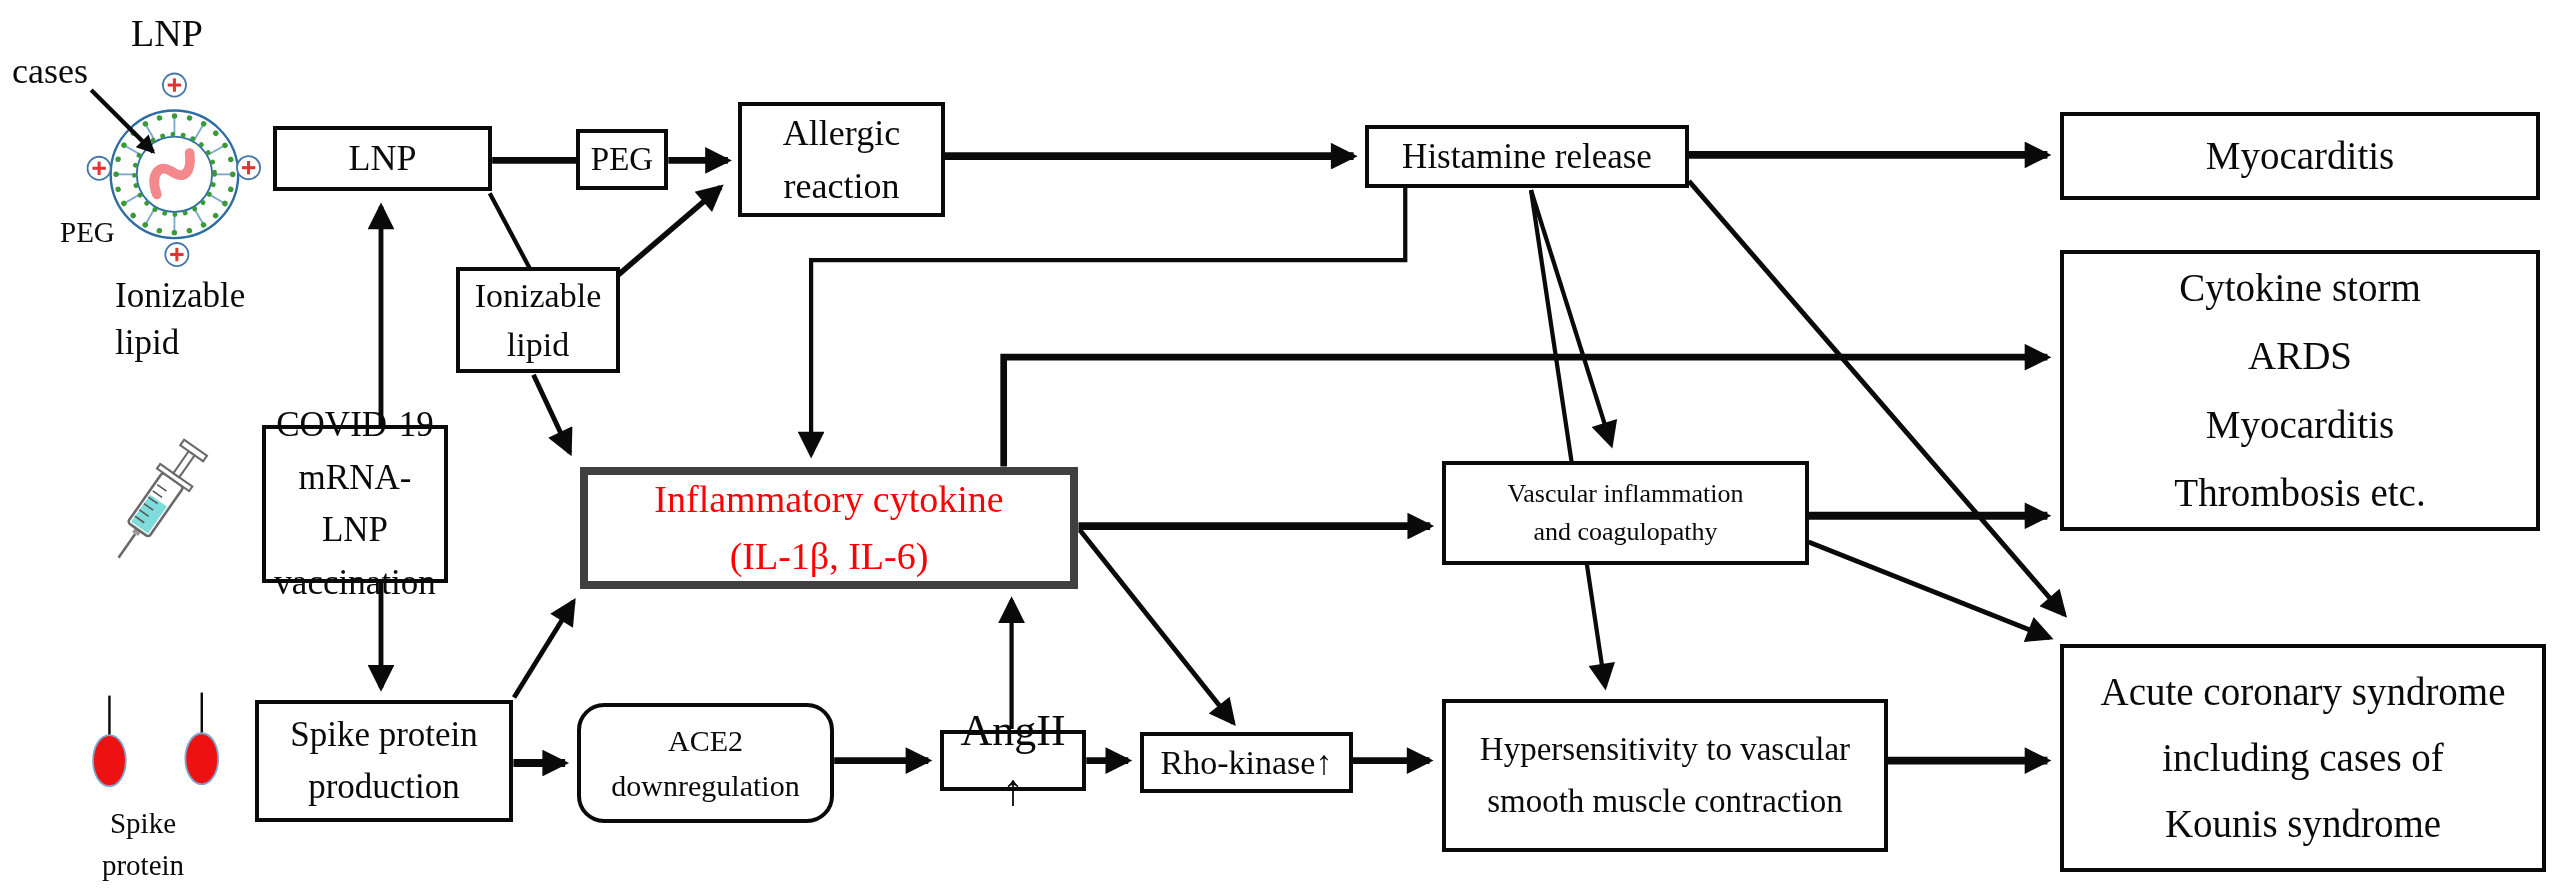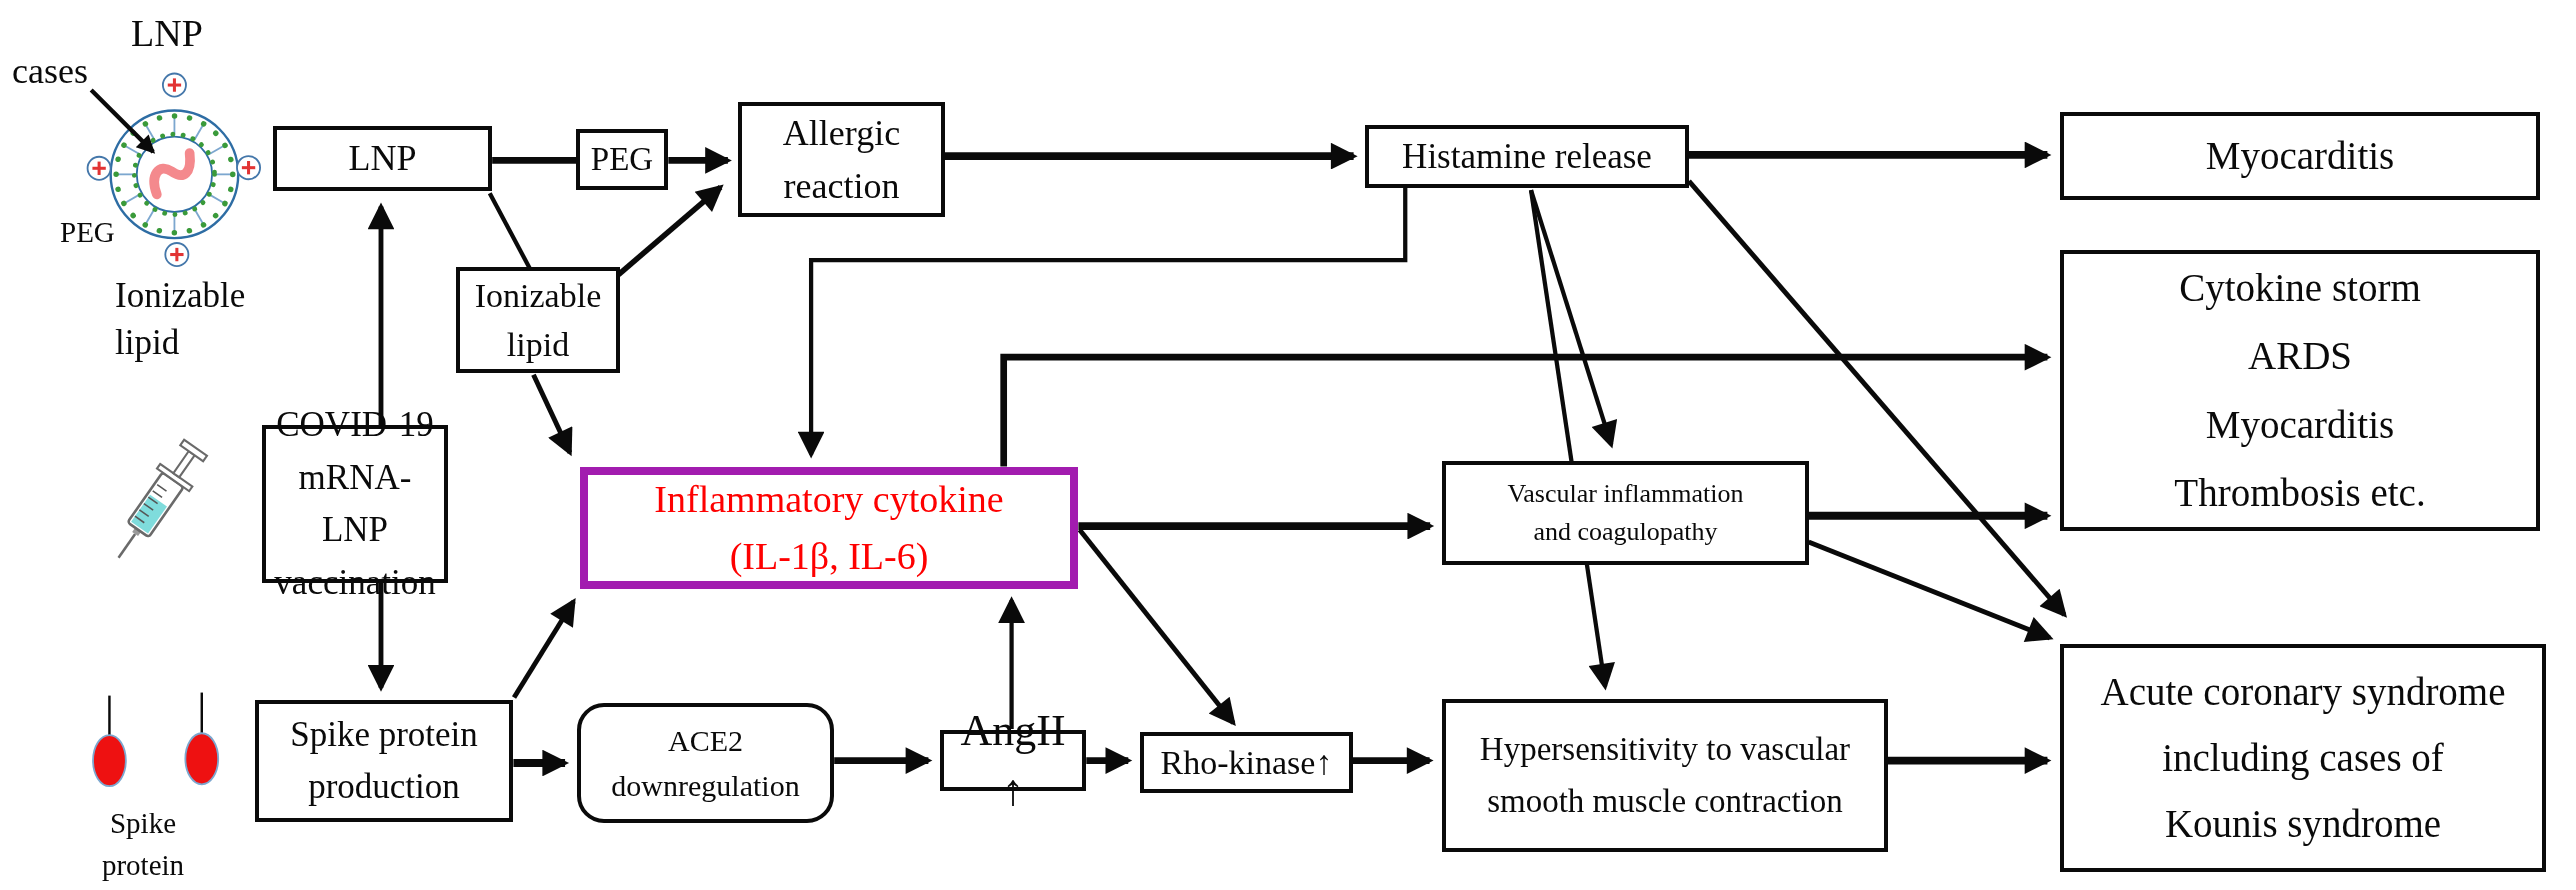--- a/index.html
+++ b/index.html
@@ -3,21 +3,21 @@
 <meta charset="utf-8">
 <style>
   html,body{margin:0;padding:0;background:#ffffff;}
   body{width:2576px;height:890px;overflow:hidden;
        font-family:"Liberation Serif","DejaVu Serif",serif;}
   #canvas{position:relative;width:2576px;height:890px;background:#ffffff;}
   #underlay{position:absolute;left:0;top:0;}
   .node{position:absolute;box-sizing:border-box;border:4.3px solid #0a0a0a;background:#ffffff;
         display:flex;align-items:center;justify-content:center;text-align:center;
         white-space:pre-line;color:#0a0a0a;line-height:1.35;}
-  .node.highlight{border:8px solid #a21caf;color:#fe0000;}
+  .node.highlight{border:8px solid #404040;color:#fe0000;}
   .lbl{position:absolute;color:#0a0a0a;white-space:pre-line;}
 </style>
 </head>
 <body>
 
 <div id="canvas">
 
   <svg id="underlay" width="2576" height="890" viewBox="0 0 4240 1465">
     <defs>
       <marker id="ah" markerUnits="userSpaceOnUse" markerWidth="52" markerHeight="44" viewBox="0 0 10 10" refX="8.5" refY="5" orient="auto">

